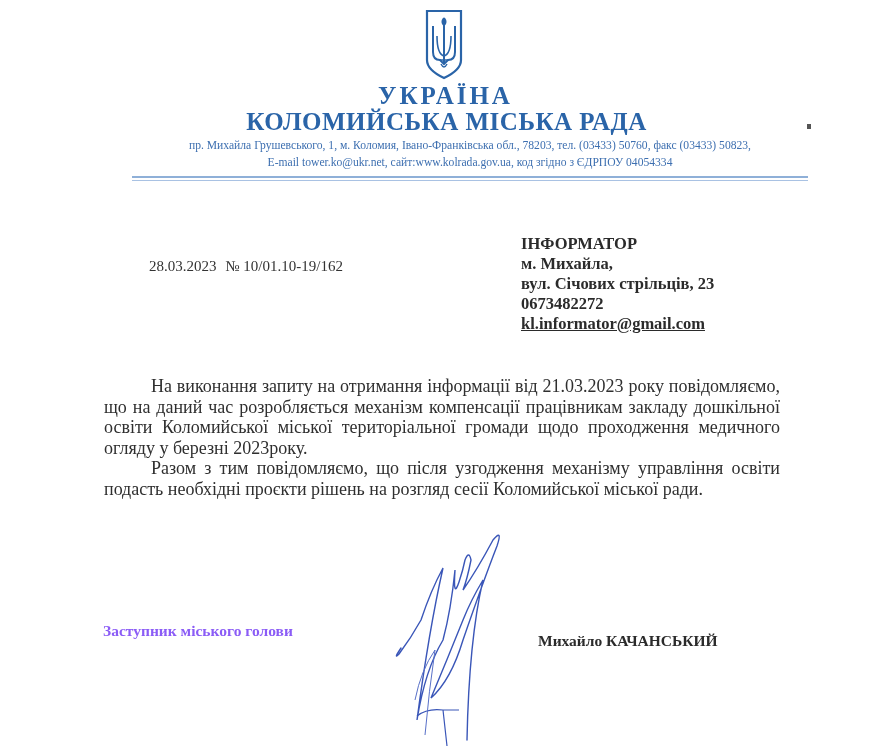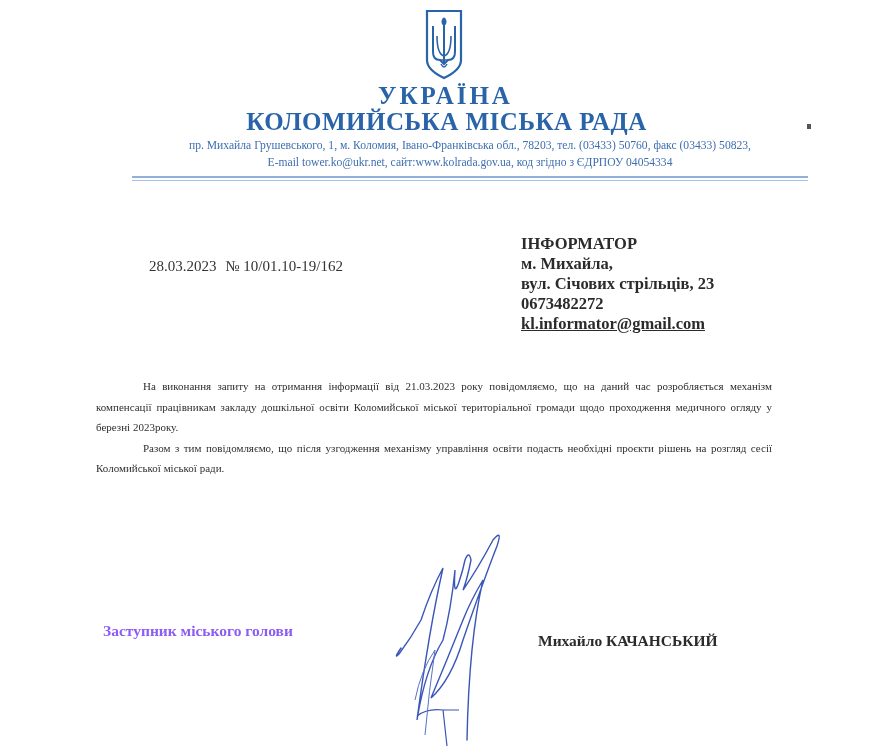--- a/index.html
+++ b/index.html
@@ -24,21 +24,21 @@
   .hdr-rule2 { position:absolute; left:132px; width:676px; top:180px; height:1px; background:#a9c2e3; }
   .mark { position:absolute; left:807px; top:124px; width:4px; height:5px; background:#555; }
 
   .date-line { position:absolute; left:149px; top:258px; font-size:15px; color:#333; }
   .date-line span { margin-right:5px; }
 
   .recipient { position:absolute; left:521px; top:234px; font-weight:bold; font-size:16.5px; line-height:20px; color:#2b2b2b; }
   .recipient .email { text-decoration:underline; }
 
   .body-text {
-    position:absolute; left:96px; top:376px; width:676px; font-size:11px; line-height:20.5px;
+    position:absolute; left:104px; top:376px; width:676px; font-size:18px; line-height:20.5px;
     text-align:justify; color:#2f2f2f;
   }
   .body-text p { margin:0; text-indent:47px; }
 
   .sig-left { position:absolute; left:103px; top:622px; font-weight:bold; font-size:15.5px; color:#8b5cf6; }
   .sig-right { position:absolute; left:538px; top:632px; font-weight:bold; font-size:15.5px; color:#2b2b2b; }
   .signature { position:absolute; left:385px; top:520px; width:140px; height:230px; }
 </style>
 </head>
 <body>

